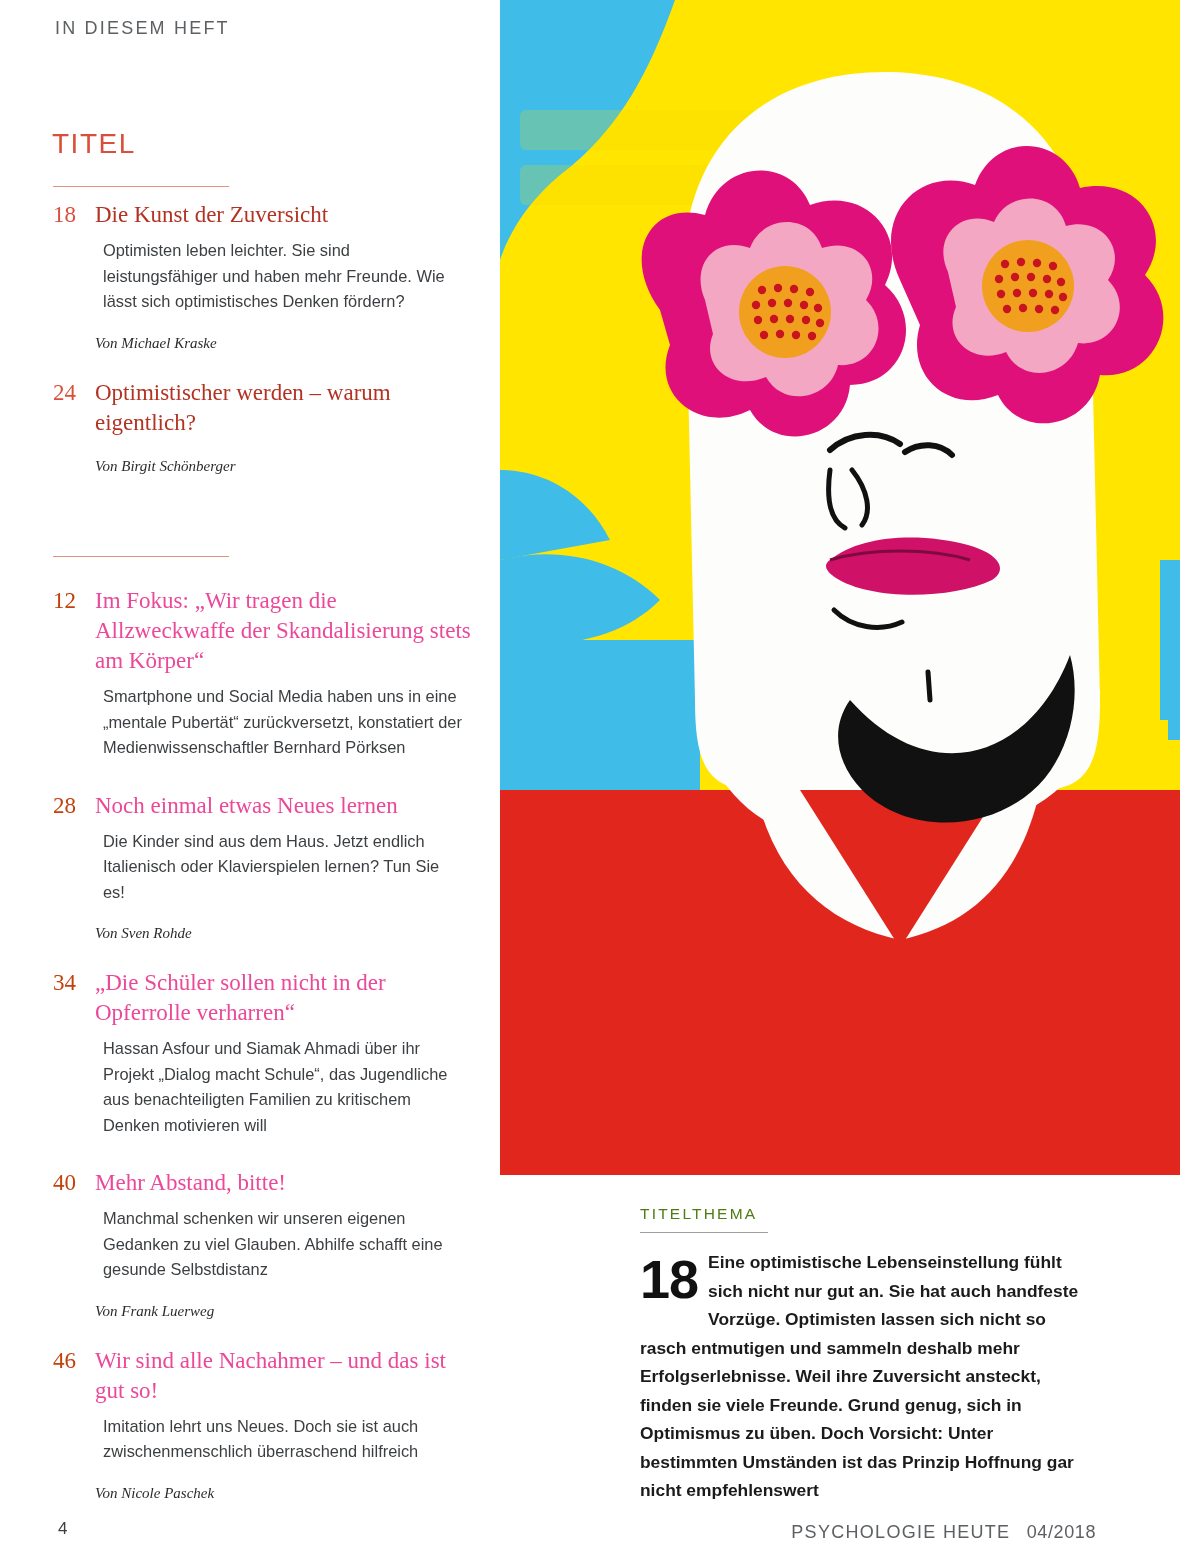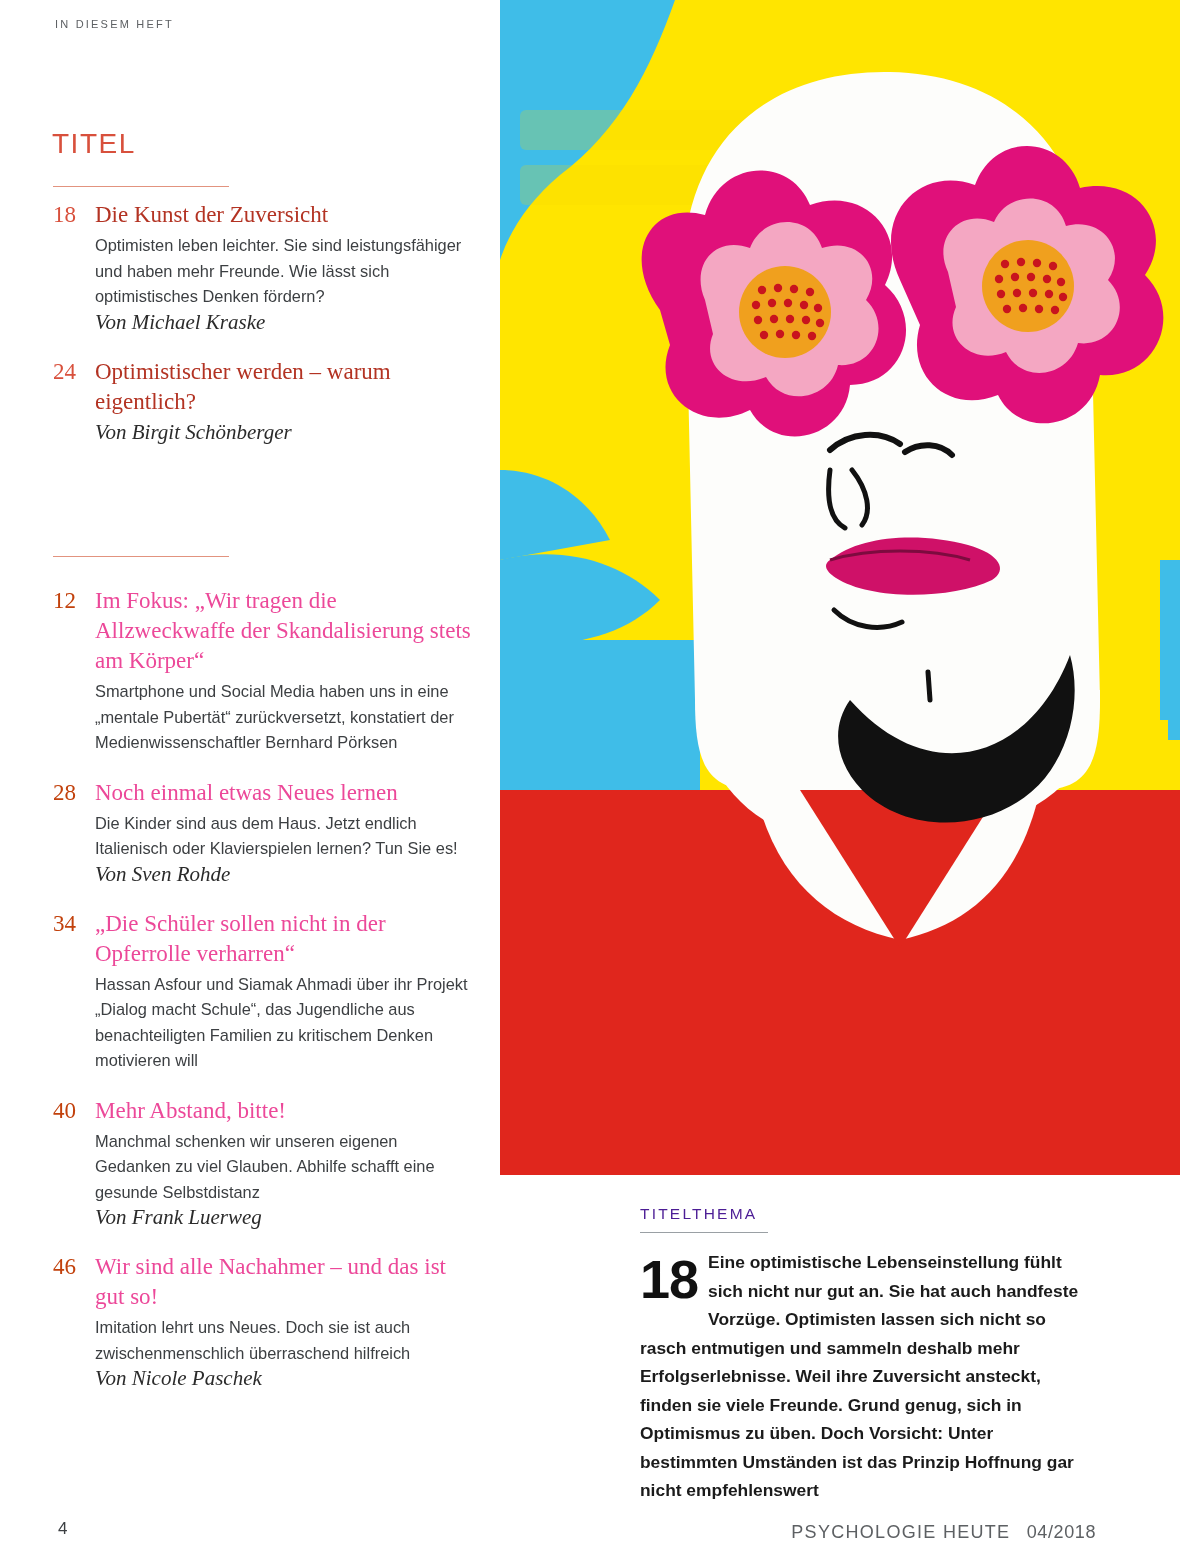--- a/index.html
+++ b/index.html
@@ -21,21 +21,21 @@
     position: absolute;
     left: 0; top: 0;
     width: 500px;
     height: 1554px;
   }
 
   .kicker {
     position: absolute;
     left: 55px;
     top: 18px;
-    font-size: 11px;
+    font-size: 18px;
     letter-spacing: 2.2px;
     color: #5d6063;
     font-family: "Liberation Sans", sans-serif;
     font-weight: 400;
   }
 
   .section-title {
     position: absolute;
     left: 52px;
     top: 128px;
@@ -91,29 +91,29 @@
     margin: 0 0 3px 0;
     font-weight: 400;
   }
   .entry.dark .headline { color: #ec4899; }
 
   .entry .desc {
     font-family: "Liberation Sans", sans-serif;
     font-size: 16.4px;
     line-height: 25.5px;
     color: #3c3f42;
-    margin: 0;
+    margin: 8px;
   }
   .entry .author {
     font-family: "Liberation Serif", serif;
     font-style: italic;
-    font-size: 21px;
+    font-size: 15px;
     line-height: 25px;
     color: #2b2b2b;
-    margin-top: 0px;
+    margin-top: 16px;
   }
 
   
   .art {
     position: absolute;
     left: 500px;
     top: 0;
     width: 680px;
     height: 1175px;
     overflow: hidden;
@@ -121,21 +121,21 @@
   }
   .art svg { display: block; }
 
   
   .titelthema-kicker {
     position: absolute;
     left: 640px;
     top: 1205px;
     font-size: 15.5px;
     letter-spacing: 2.2px;
-    color: #4c1d95;
+    color: #4d7c0f;
   }
   .tt-rule {
     position: absolute;
     left: 640px;
     top: 1232px;
     width: 128px;
     height: 1px;
     background: #9aa0a4;
   }
   .tt-block {

